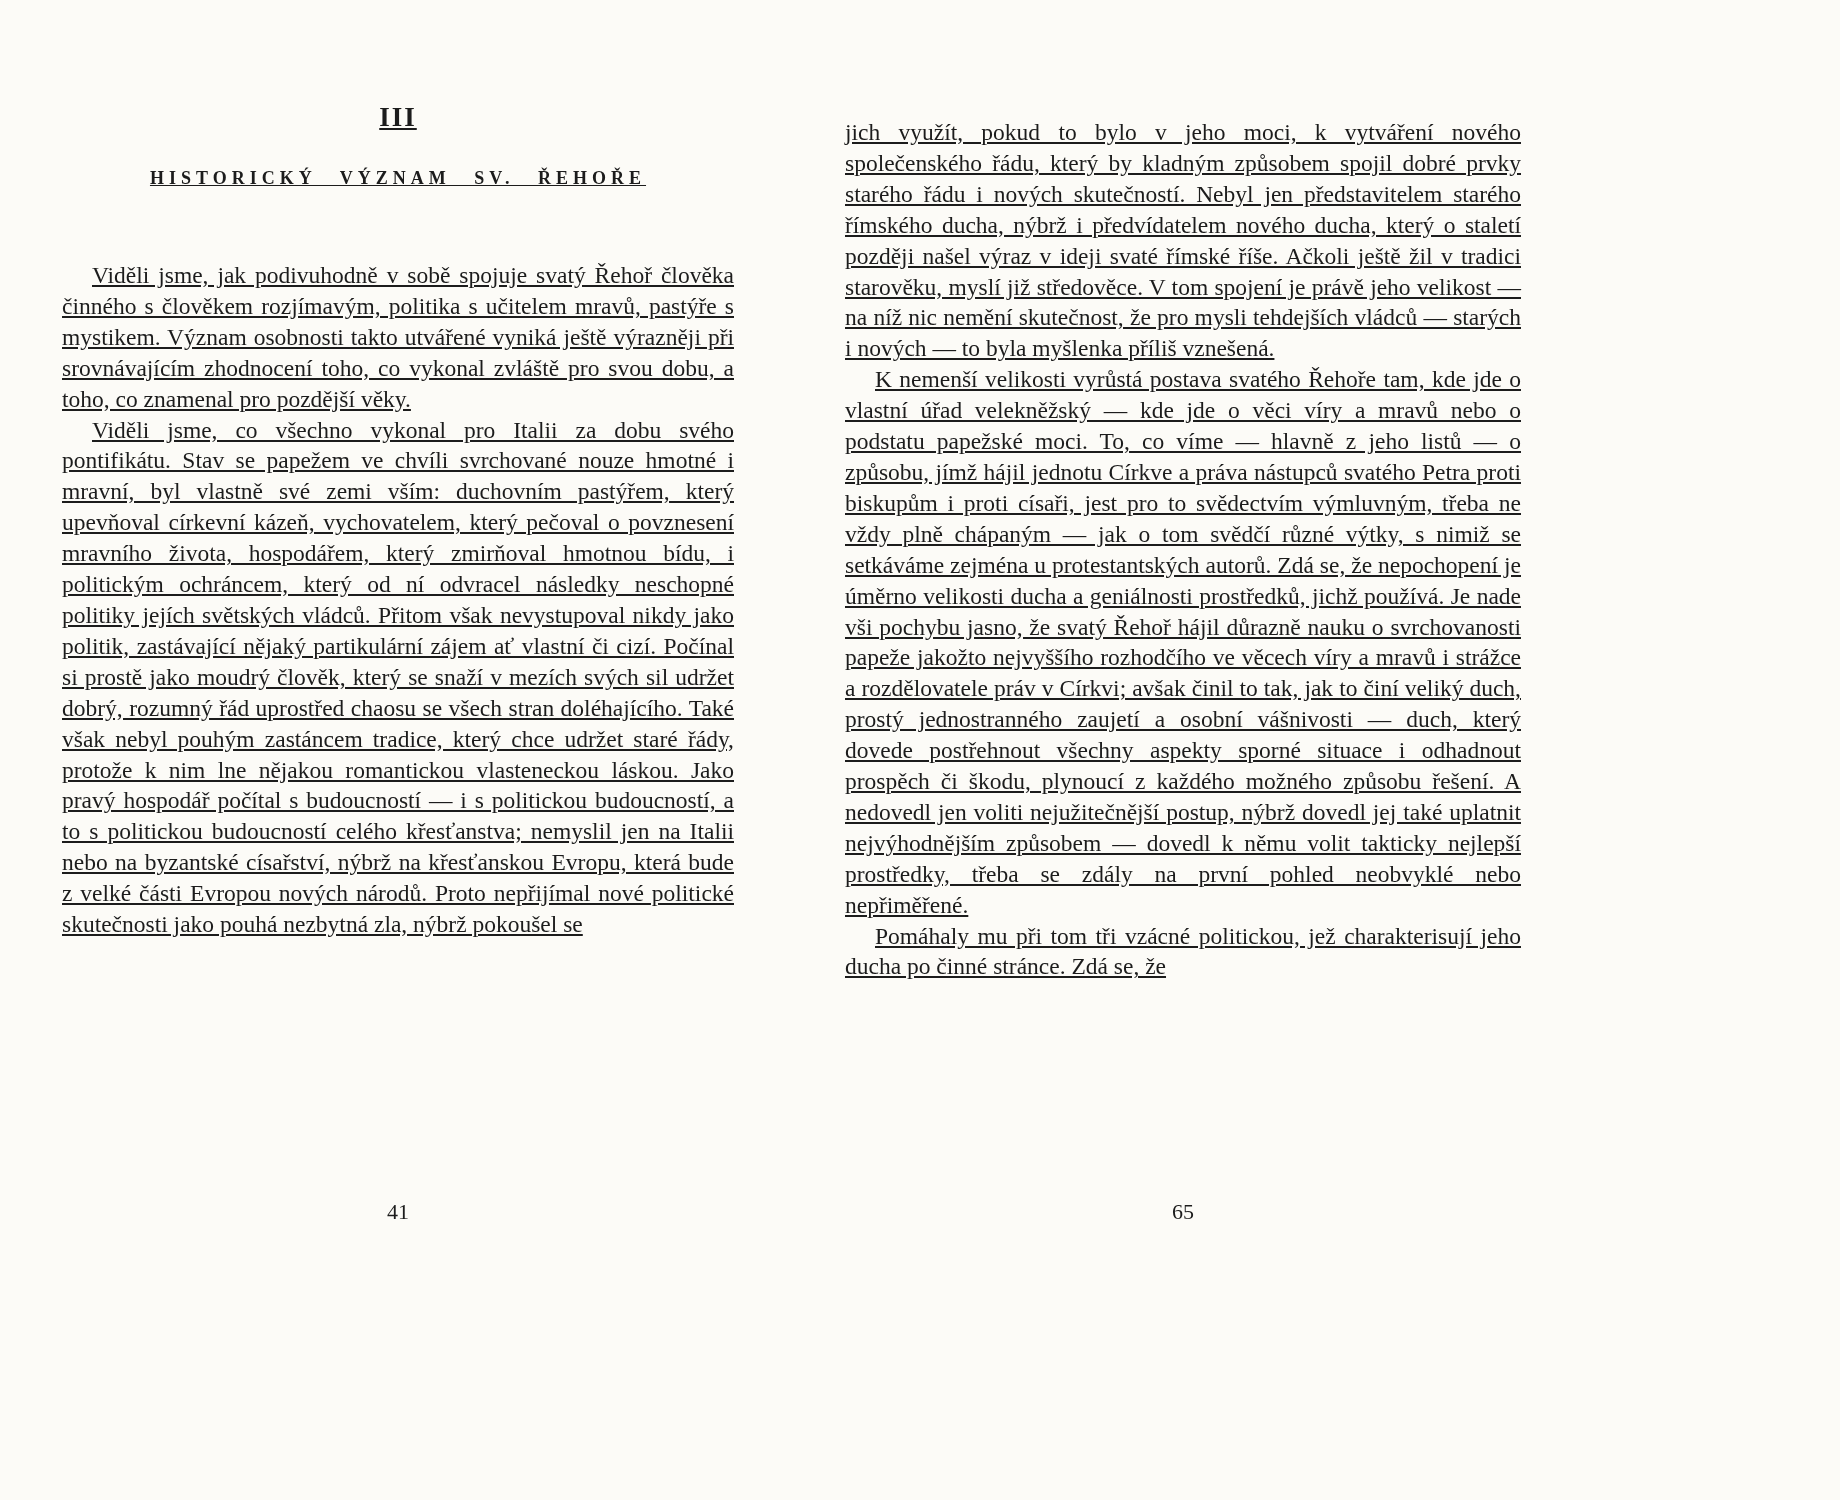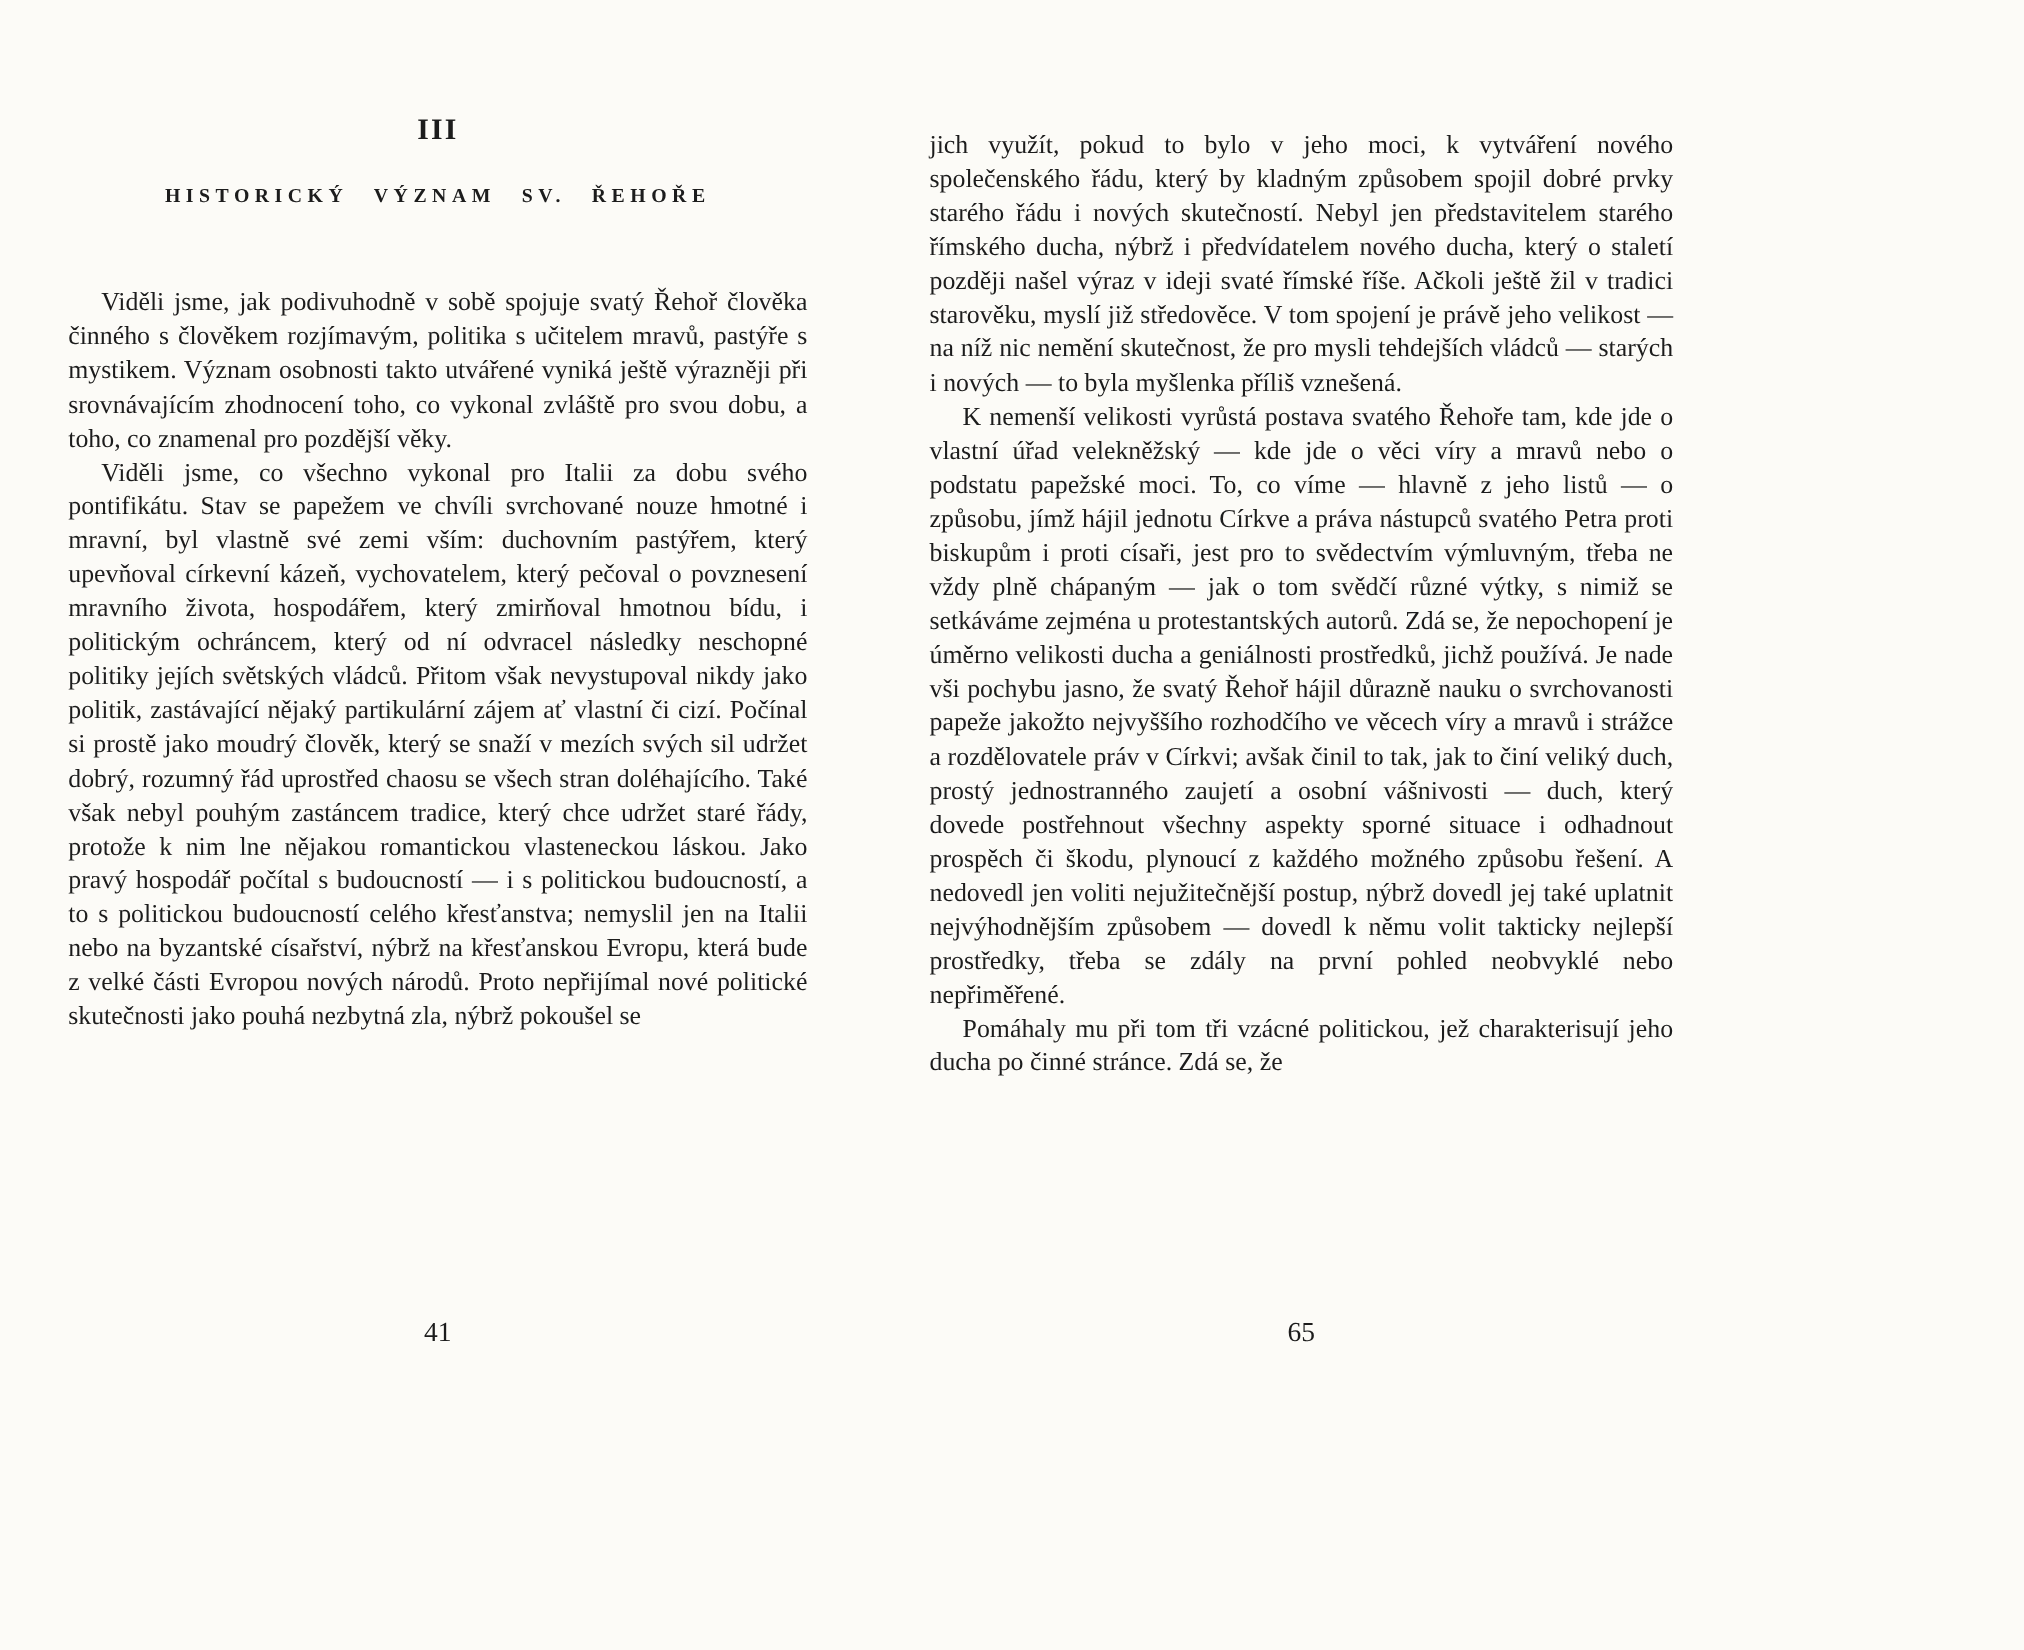--- a/index.html
+++ b/index.html
@@ -16,20 +16,21 @@
   }
   .spread {
     position: relative;
     width: 1840px;
     height: 1500px;
   }
   .page {
     position: absolute;
     top: 0;
     height: 1500px;
+    text-decoration: underline;
   }
   .page.left {
     left: 62px;
     width: 672px;
   }
   .page.right {
     left: 845px;
     width: 676px;
   }
   .chapter-number {
@@ -67,21 +68,21 @@
   }
   .body-text p.no-indent {
     text-indent: 0;
   }
   .page-number {
     position: absolute;
     top: 1198px;
     left: 0;
     width: 100%;
     text-align: center;
-    font-size: 25px;
+    font-size: 22px;
     line-height: 28px;
   }
 </style>
 </head>
 <body>
 
 <div class="spread">
 
   <section class="page left" lang="cs">
     <header>

